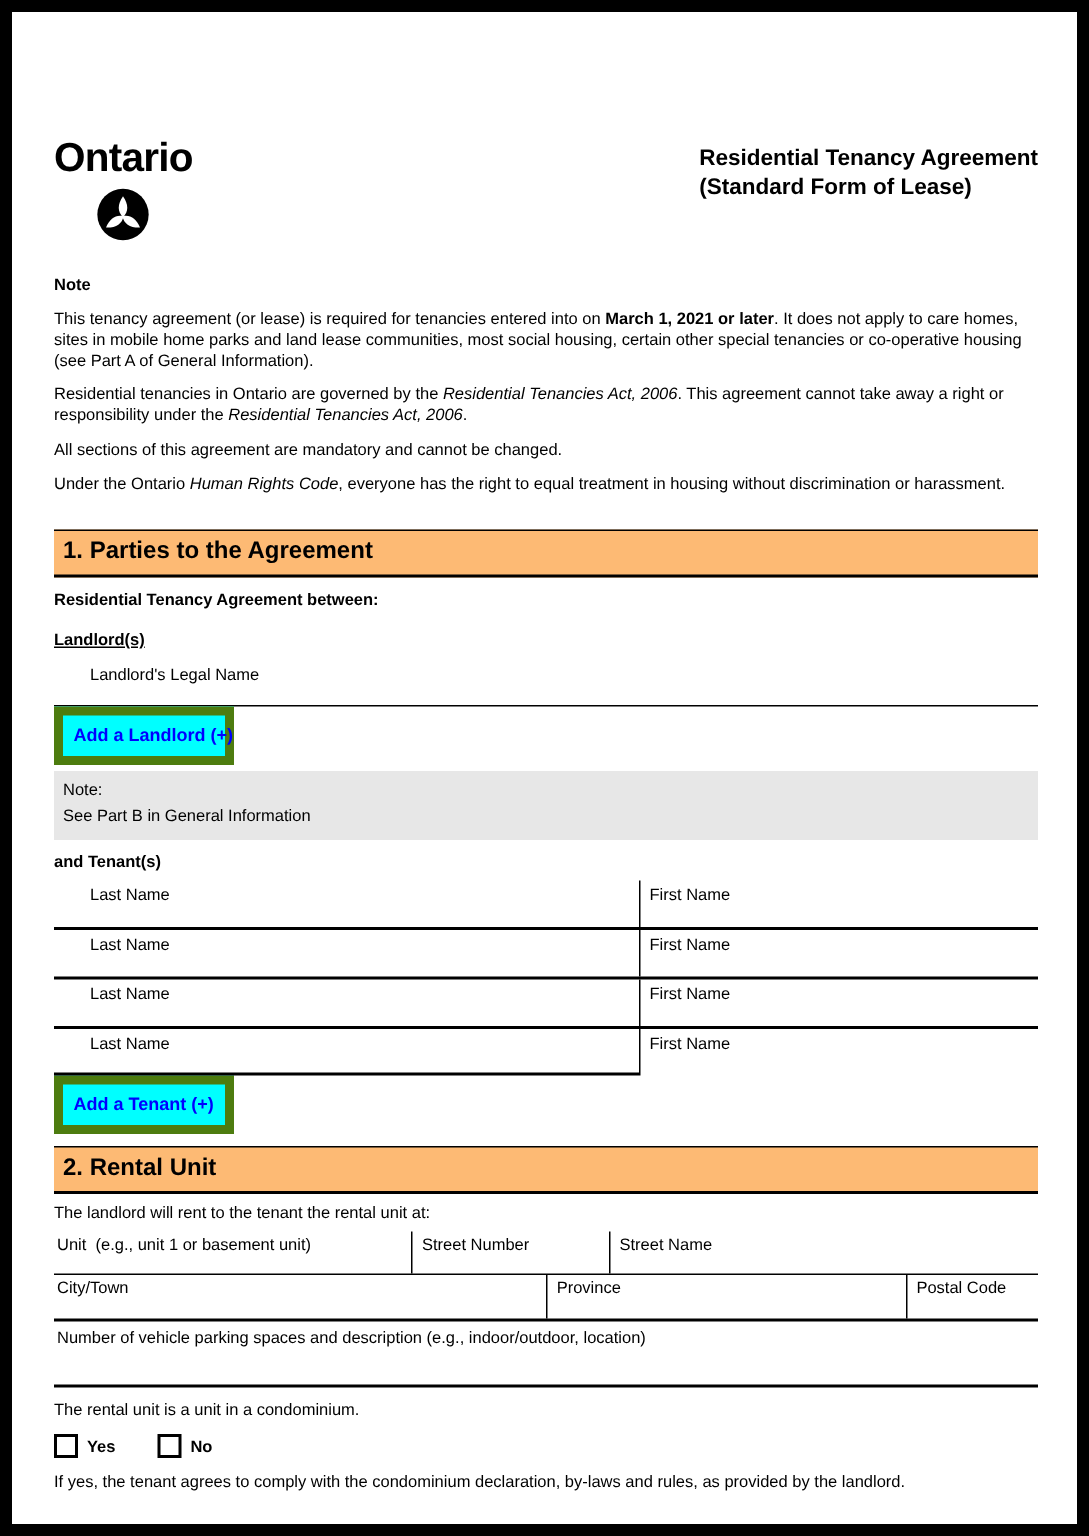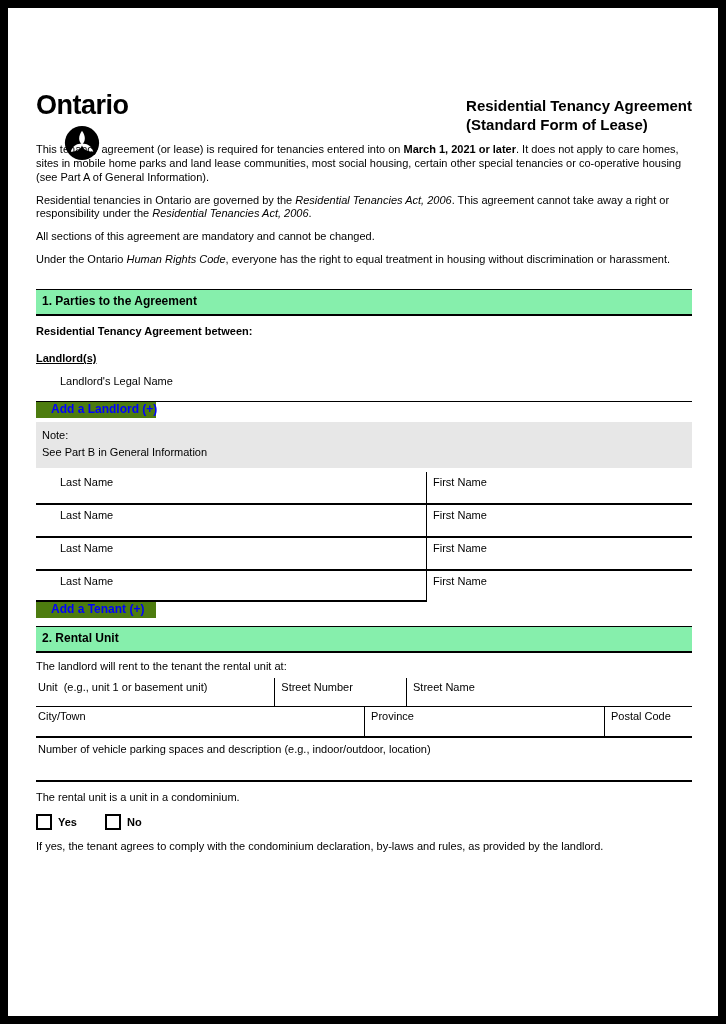--- a/index.html
+++ b/index.html
@@ -30,24 +30,24 @@
 
   
   .note-heading { font-weight: bold; margin-top: 50px; }
   p.body-p { margin: 9px 0 0 0; }
   .b { font-weight: bold; }
   .i { font-style: italic; }
 
   
   .section-bar {
     margin-top: 22px;
-    background: #86efac;
+    background: #fdba74;
     border-top: 1px solid #000;
     border-bottom: 2px solid #000;
-    font-size: 12px;
+    font-size: 16px;
     font-weight: bold;
     padding: 4px 6px 5px 6px;
   }
   .section-bar.s2 { margin-top: 8px; }
 
   .bold-line { font-weight: bold; margin-top: 9px; }
   .landlords-label { font-weight: bold; margin-top: 13px; text-decoration: underline; }
 
   
   .landlord-field {
@@ -57,23 +57,23 @@
     padding-left: 24px;
     box-sizing: border-box;
   }
 
   
   .cyan-btn {
     display: flex;
     align-items: center;
     box-sizing: border-box;
     width: 120px;
-    height: 16px;
+    height: 39px;
     background: #00ffff;
-    border: 8px solid #4d7c0f;
+    border: 6px solid #4d7c0f;
     color: #0000ff;
     font-size: 12px;
     font-weight: bold;
     padding-left: 7px;
     cursor: pointer;
     white-space: nowrap;
   }
 
   
   .note-box {
@@ -148,40 +148,42 @@
             </g>
           </svg>
         </span>
       </div>
       <div class="doc-title">
         <div>Residential Tenancy Agreement</div>
         <div>(Standard Form of Lease)</div>
       </div>
     </div>
 
+    <div class="note-heading">Note</div>
     <p class="body-p"><span>This tenancy agreement (or lease) is required for tenancies entered into on </span><span class="b">March 1, 2021 or later</span><span>. It does not apply to care homes, sites in mobile home parks and land lease communities, most social housing, certain other special tenancies or co-operative housing (see Part A of General Information).</span></p>
     <p class="body-p"><span>Residential tenancies in Ontario are governed by the </span><span class="i">Residential Tenancies Act, 2006</span><span>. This agreement cannot take away a right or responsibility under the </span><span class="i">Residential Tenancies Act, 2006</span><span>.</span></p>
     <p class="body-p">All sections of this agreement are mandatory and cannot be changed.</p>
     <p class="body-p"><span>Under the Ontario </span><span class="i">Human Rights Code</span><span>, everyone has the right to equal treatment in housing without discrimination or harassment.</span></p>
 
     <div class="section-bar">1. Parties to the Agreement</div>
     <div class="bold-line">Residential Tenancy Agreement between:</div>
     <div class="landlords-label">Landlord(s)</div>
 
     <div class="landlord-field">
       <span>Landlord's Legal Name</span>
     </div>
 
     <div class="cyan-btn">Add a Landlord (+)</div>
 
     <div class="note-box">
       <div class="nb-head">Note:</div>
       <div>See Part B in General Information</div>
     </div>
 
+    <div class="bold-line">and Tenant(s)</div>
 
     <div class="tenant-table">
       <div class="tenant-row sep">
         <div class="t-cell left"><span>Last Name</span></div>
         <div class="t-cell right"><span>First Name</span></div>
       </div>
       <div class="tenant-row sep">
         <div class="t-cell left"><span>Last Name</span></div>
         <div class="t-cell right"><span>First Name</span></div>
       </div>

